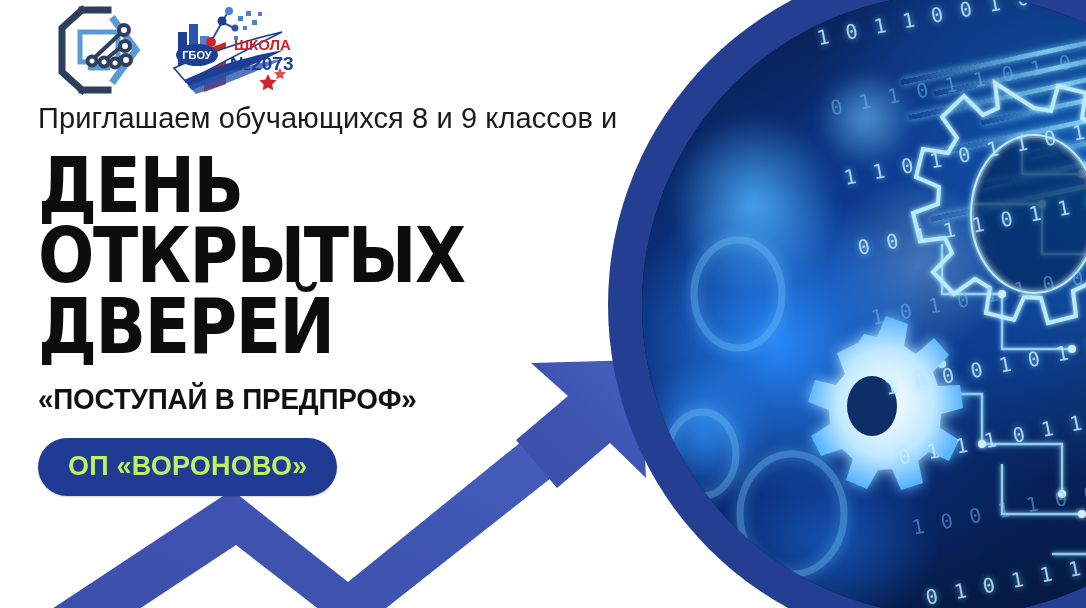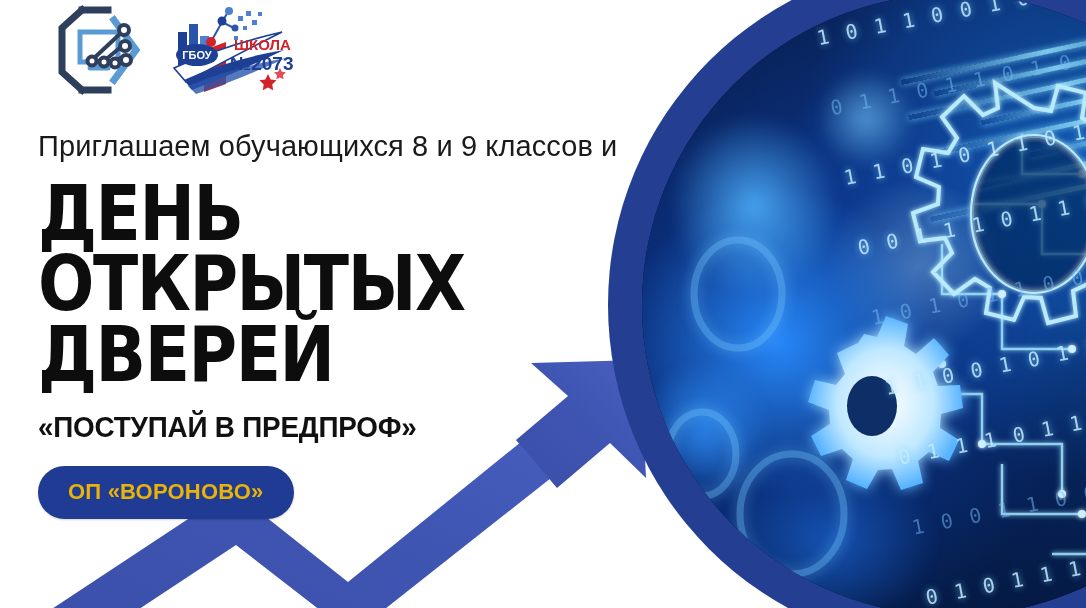--- a/index.html
+++ b/index.html
@@ -114,21 +114,20 @@
   }
   .logo-hex{width:98px;height:92px;display:block;}
   .logo-school{width:130px;height:90px;display:block;}
 
   
   .copy{
     position:absolute;
     left:38px; top:100px;
     z-index:4;
     width:640px;
-    margin-top:28px;
   }
   .invite{
     font-size:29px;
     line-height:1.26;
     color:#1a1a1a;
     font-weight:400;
     letter-spacing:.1px;
     margin:0;
     max-width:620px;
   }
@@ -151,23 +150,23 @@
     letter-spacing:-.2px;
     color:#111111;
     text-transform:uppercase;
     transform:scaleX(.96);
     transform-origin:left center;
   }
   .pill{
     margin-top:22px;
     display:inline-block;
     background:#1F3B94;
-    color:#eab308;
+    color:#bef264;
     font-weight:700;
-    font-size:22px;
+    font-size:27px;
     letter-spacing:.2px;
     padding:13px 30px 14px 30px;
     border-radius:32px;
     text-transform:uppercase;
     border:none;
     cursor:pointer;
     box-shadow:0 1px 2px rgba(0,0,0,.18);
   }
 </style>
 </head>

